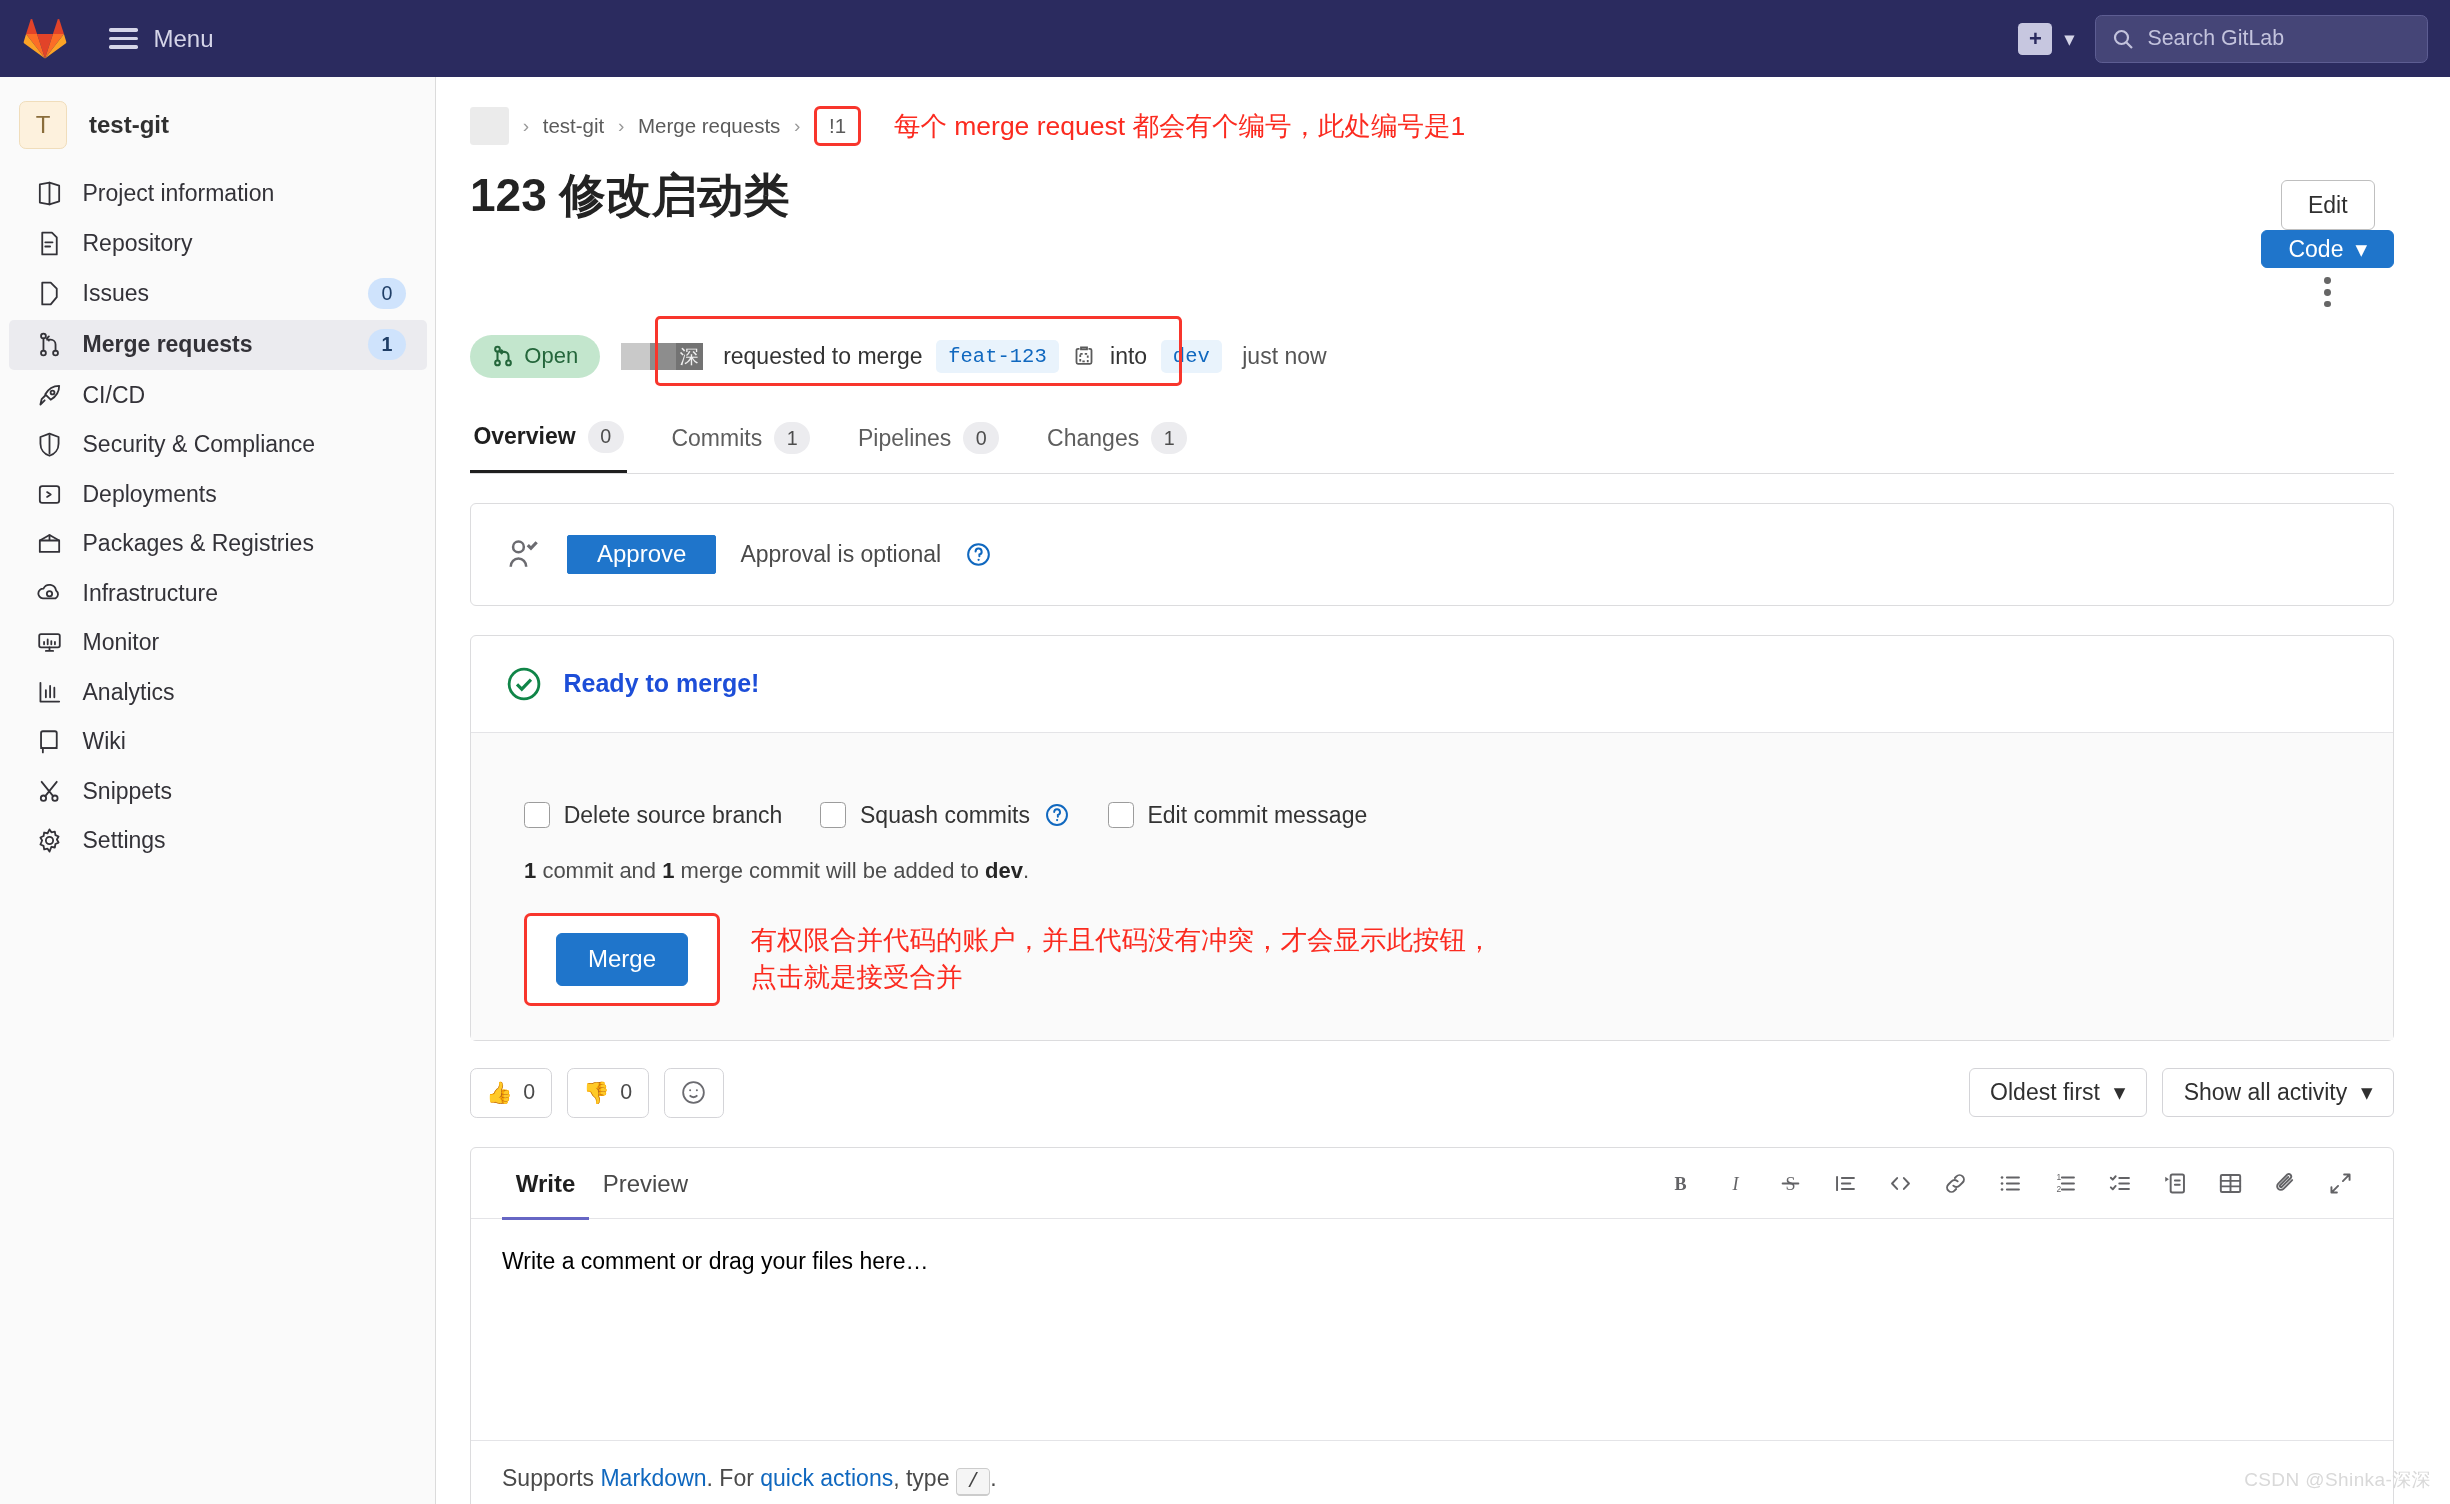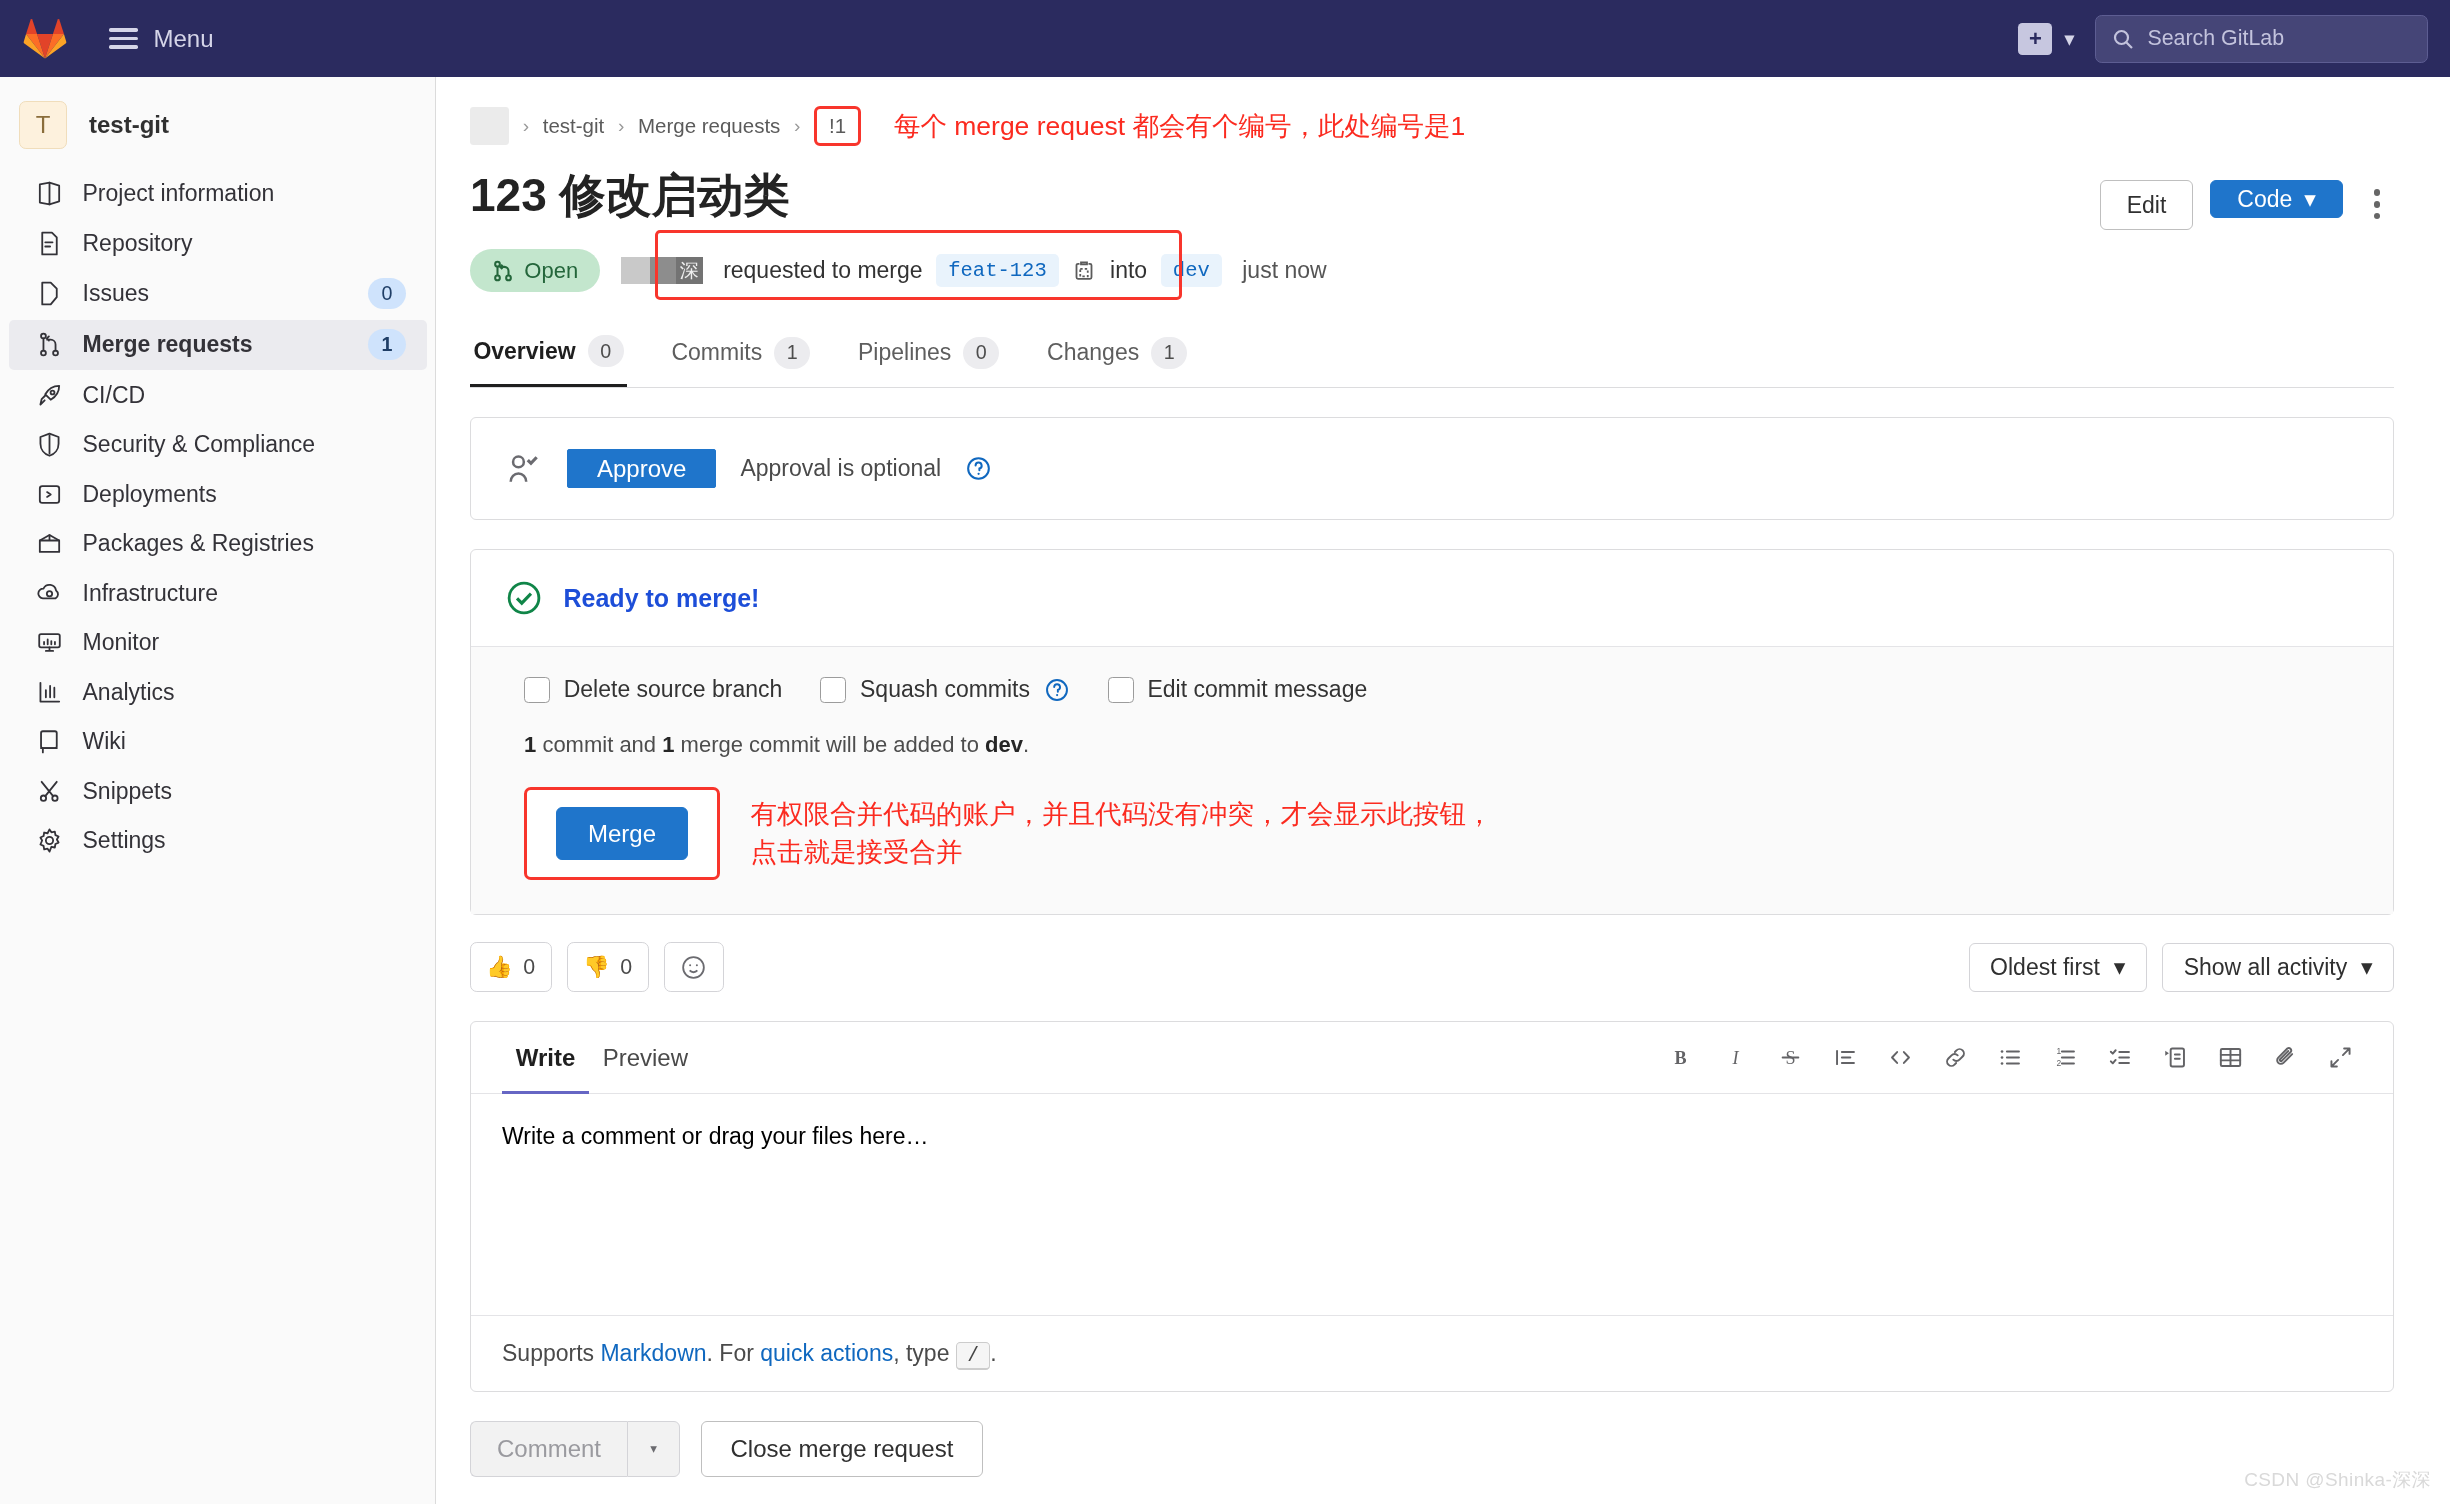--- a/index.html
+++ b/index.html
@@ -93,21 +93,21 @@
     padding: 5.1px 12px; display: inline-flex; align-items: center;
   }
   .annot { color: #fb2b20; font-size: 26.5px; white-space: nowrap; }
   .annot-top { margin-left: 19px; }
 
   .title-row { display: flex; align-items: flex-start; margin-top: 15.4px; }
   h1.mr-title {
     font-size: 46px; font-weight: bold; color: #232323;
     margin: 0; flex: 1; line-height: 1.18;
   }
-  .title-actions { display: flex; gap: 17px; padding-top: 12px; }
+  .title-actions { display: flex; align-items: center; padding-top: 12px; flex-direction: column; }
   .btn {
     font-size: 23px; border-radius: 6px; cursor: pointer;
     display: inline-flex; align-items: center; justify-content: center; gap: 12px;
   }
   .btn-edit {
     background: #fff; border: 0.9px solid #bfbfbf; color: #303030;
     padding: 10.3px 26px; height: 50px;
   }
   .btn-code {
     background: #1f75cb; border: 0.9px solid #1f75cb; color: #fff;
@@ -162,21 +162,21 @@
     background: #1f75cb; color: #fff; border: 0.9px solid #1f75cb;
     padding: 10.3px 29px; height: 39px; font-size: 24px; border-radius: 2px;
     display: inline-flex; align-items: center; cursor: pointer;
   }
   .approve-note { font-size: 23px; color: #4a4a4a; }
   .q-ico { cursor: pointer; display: inline-flex; }
 
   .ready-row { display: flex; align-items: center; gap: 20.5px; padding: 29px 34px; }
   .ready-txt { font-size: 25px; font-weight: bold; color: #1d4ed8; }
   .merge-panel { background: #fafafa; border-top: 0.9px solid #e4e4e7; padding: 29px 34px 34px 53px; }
-  .cbrow { display: flex; align-items: center; gap: 38px; }
+  .cbrow { display: flex; align-items: center; gap: 38px; margin-top: 40px; }
   .cb { display: flex; align-items: center; gap: 13.7px; font-size: 23px; color: #333; cursor: pointer; }
   .cbox {
     width: 26px; height: 26px; border: 1.7px solid #9c9c9c; border-radius: 4.3px;
     background: #fff; flex: none;
   }
   .commit-note { font-size: 22px; color: #4d4d4d; margin-top: 29px; }
   .commit-note b { color: #262626; }
   .merge-btn-wrap { margin-top: 29px; display: flex; align-items: center; gap: 8.5px; }
   .merge-box {
     border: 3.4px solid #f8352c; border-radius: 6.8px; padding: 17px 29px;

